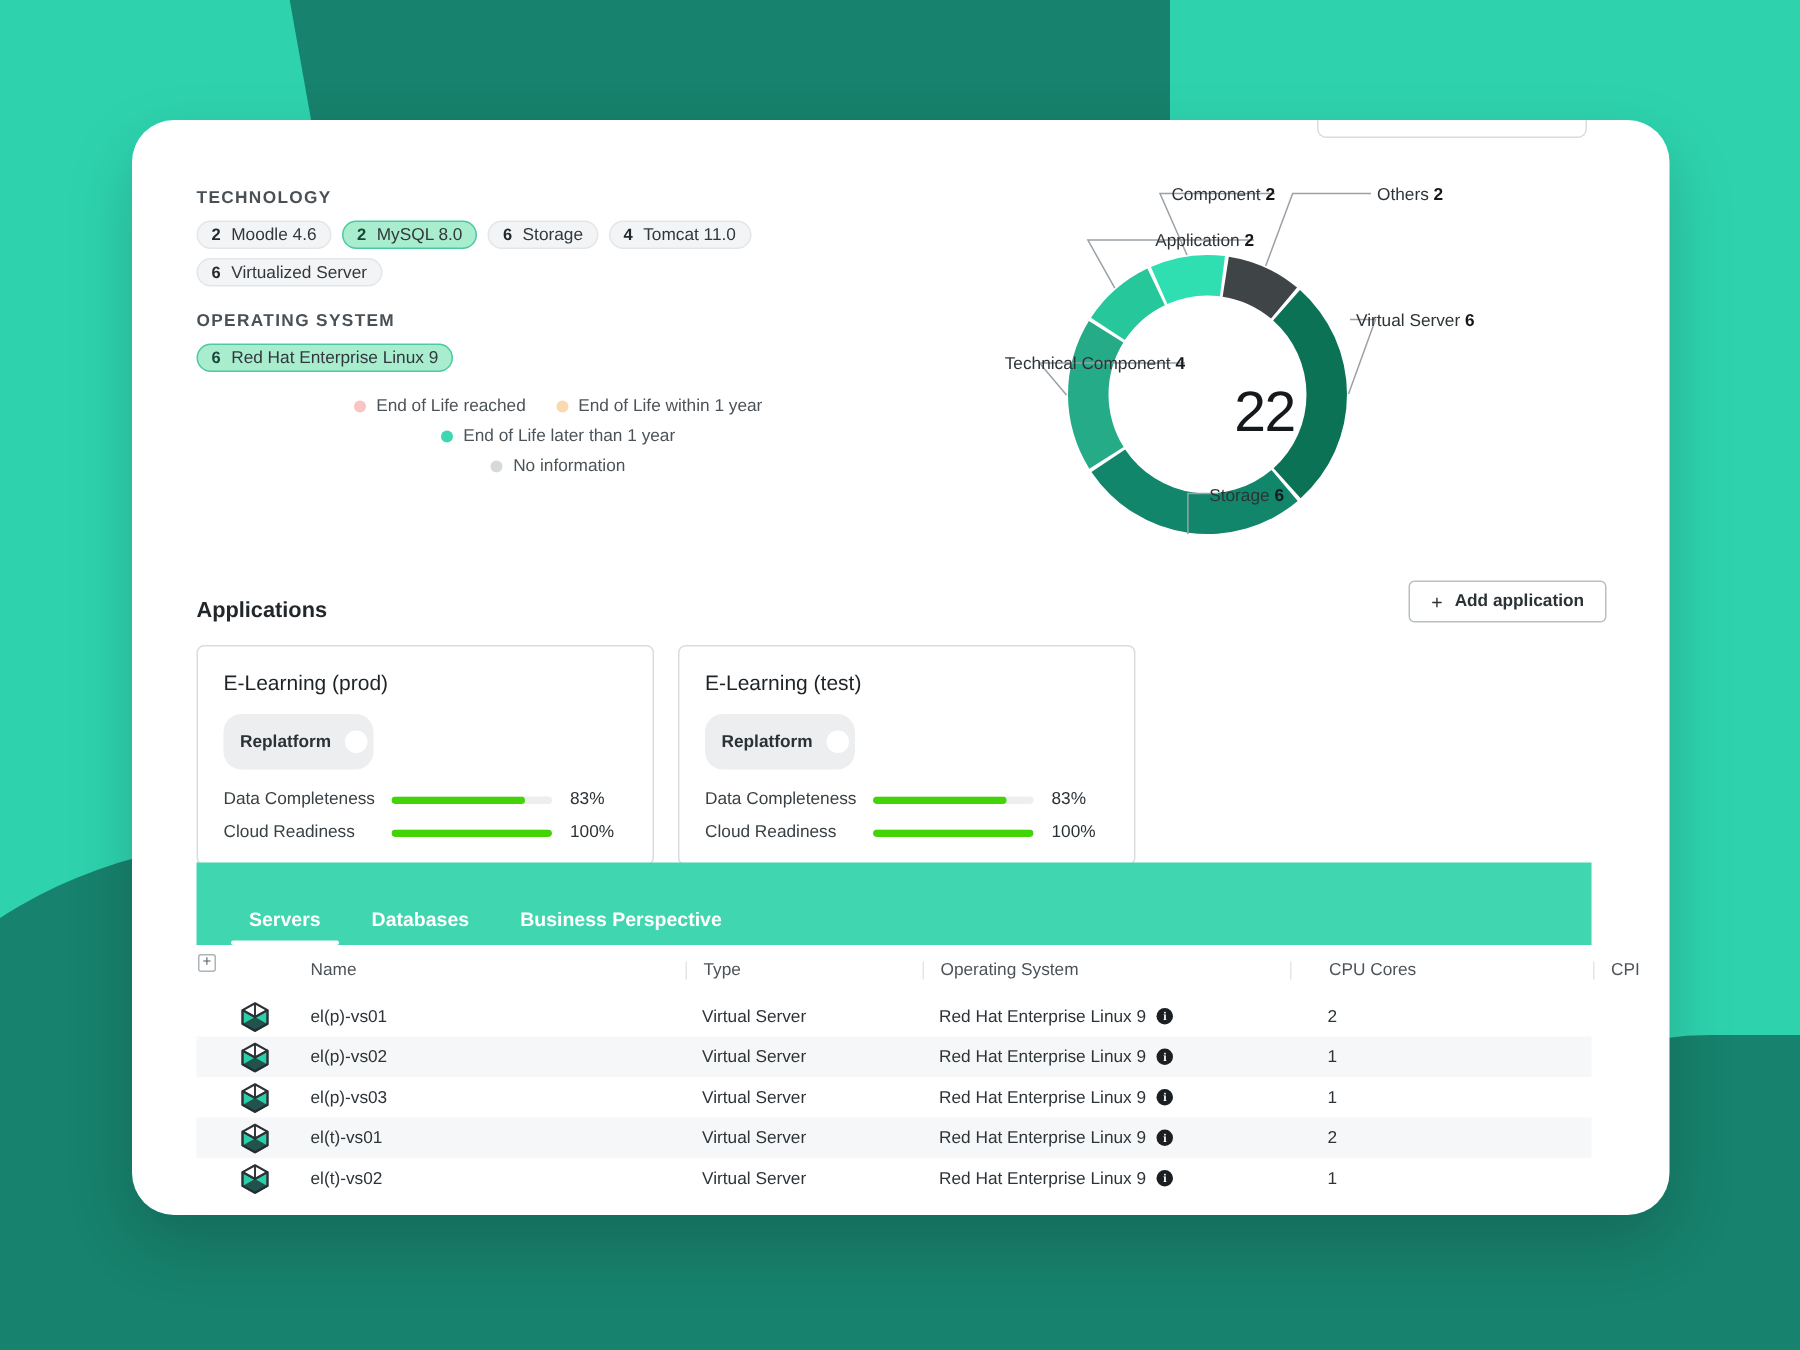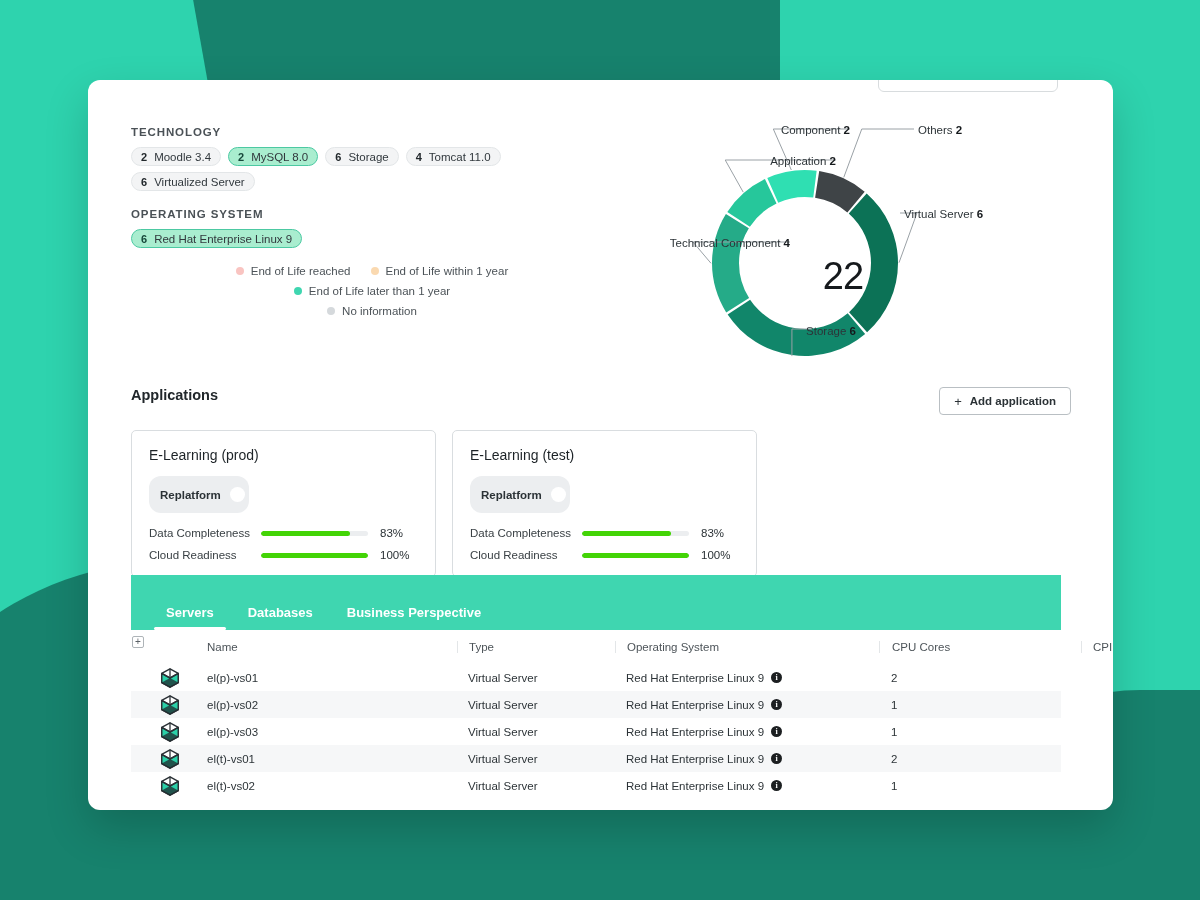--- a/index.html
+++ b/index.html
@@ -25,21 +25,21 @@
     background:#17826d;
   }
   .bg-shape-rightcurve {
     position:absolute; left:980px; top:690px; width:300px; height:230px;
     background:#17826d; border-top-left-radius: 160px 120px;
   }
 
   
   .card {
     position:absolute; left:88px; top:80px; width:1025px; height:730px;
-    background:#ffffff; border-radius: 12px;
+    background:#ffffff; border-radius: 28px;
     box-shadow: 0 18px 44px rgba(0,0,0,0.18);
     overflow: hidden;
   }
 
   
   .top-cut {
     position:absolute; left:790px; top:-26px; width:180px; height:38px;
     border:1px solid #d8dcde; border-radius: 6px; background:#fff;
   }
 
@@ -78,21 +78,21 @@
   }
   .donut-labels { position:absolute; left:0; top:0; width:470px; height:335px; }
   .dlabel {
     position:absolute; font-size:11.5px; color:#2d3438; white-space:nowrap;
   }
   .dlabel b { font-weight:700; color:#15191c; }
 
   
   .apps-head {
     position:absolute; left:43px; top:307px; width:940px;
-    display:flex; align-items:flex-start; justify-content:space-between;
+    display:flex; align-items:flex-end; justify-content:space-between;
   }
   .apps-title { font-size:14.5px; font-weight:700; color:#21272b; }
   .apps-btns { display:flex; gap:10px; }
   .btn {
     display:inline-flex; align-items:center; gap:8px;
     height:28px; padding:0 14px; border:1px solid #b9bfc3; border-radius:4px;
     background:#fff; font-size:11.5px; font-weight:700; color:#2b3236;
     cursor:pointer;
   }
   .btn .ic { font-size:13px; font-weight:400; line-height:1; }
@@ -146,21 +146,21 @@
   .expander {
     width:12px; height:12px; border:1px solid #aeb4b8; border-radius:2px;
     display:flex; align-items:center; justify-content:center;
     font-size:10px; line-height:1; color:#5a6166; margin-left:1px; margin-top:-10px;
   }
   .col-exp { width:28px; flex:0 0 28px; }
   .col-icon { width:48px; flex:0 0 48px; }
   .col-name { width:250px; flex:0 0 250px; }
   .col-type { width:158px; flex:0 0 158px; border-left:1px solid #e3e6e8; padding-left:11px; }
   .col-os  { width:245px; flex:0 0 245px; border-left:1px solid #e3e6e8; padding-left:11px; }
-  .col-cpu { width:178px; flex:0 0 178px; border-left:1px solid #e3e6e8; padding-left:12px;margin-left:19px; }
+  .col-cpu { width:178px; flex:0 0 178px; border-left:1px solid #e3e6e8; padding-left:25px; }
   .col-cpi { width:60px; flex:0 0 60px; border-left:1px solid #e3e6e8; padding-left:11px;margin-left:24px; }
   .thead .col-type, .thead .col-os, .thead .col-cpu, .thead .col-cpi { border-left:1px solid #e3e6e8; }
   .trow {
     display:flex; align-items:center; height:27px;
     font-size:11.5px; color:#2d3438;
   }
   .trow.alt { background:#f6f7f8; }
   .trow .col-type, .trow .col-os, .trow .col-cpu, .trow .col-cpi { border-left:none; }
   .os-cell { display:flex; align-items:center; gap:7px; }
   .info-dot {
@@ -182,21 +182,21 @@
 <div class="card">
 
   <div class="top-cut"></div>
 
   <div class="facets">
 
     <div class="facet-title">TECHNOLOGY</div>
     <div class="chips" id="tech-chips">
         <div class="chip">
           <span class="cnt">2</span>
-          <span>Moodle 3.4</span>
+          <span>Moodle 4.6</span>
         </div>
         <div class="chip sel">
           <span class="cnt">2</span>
           <span>MySQL 8.0</span>
         </div>
         <div class="chip">
           <span class="cnt">6</span>
           <span>Storage</span>
         </div>
         <div class="chip">

